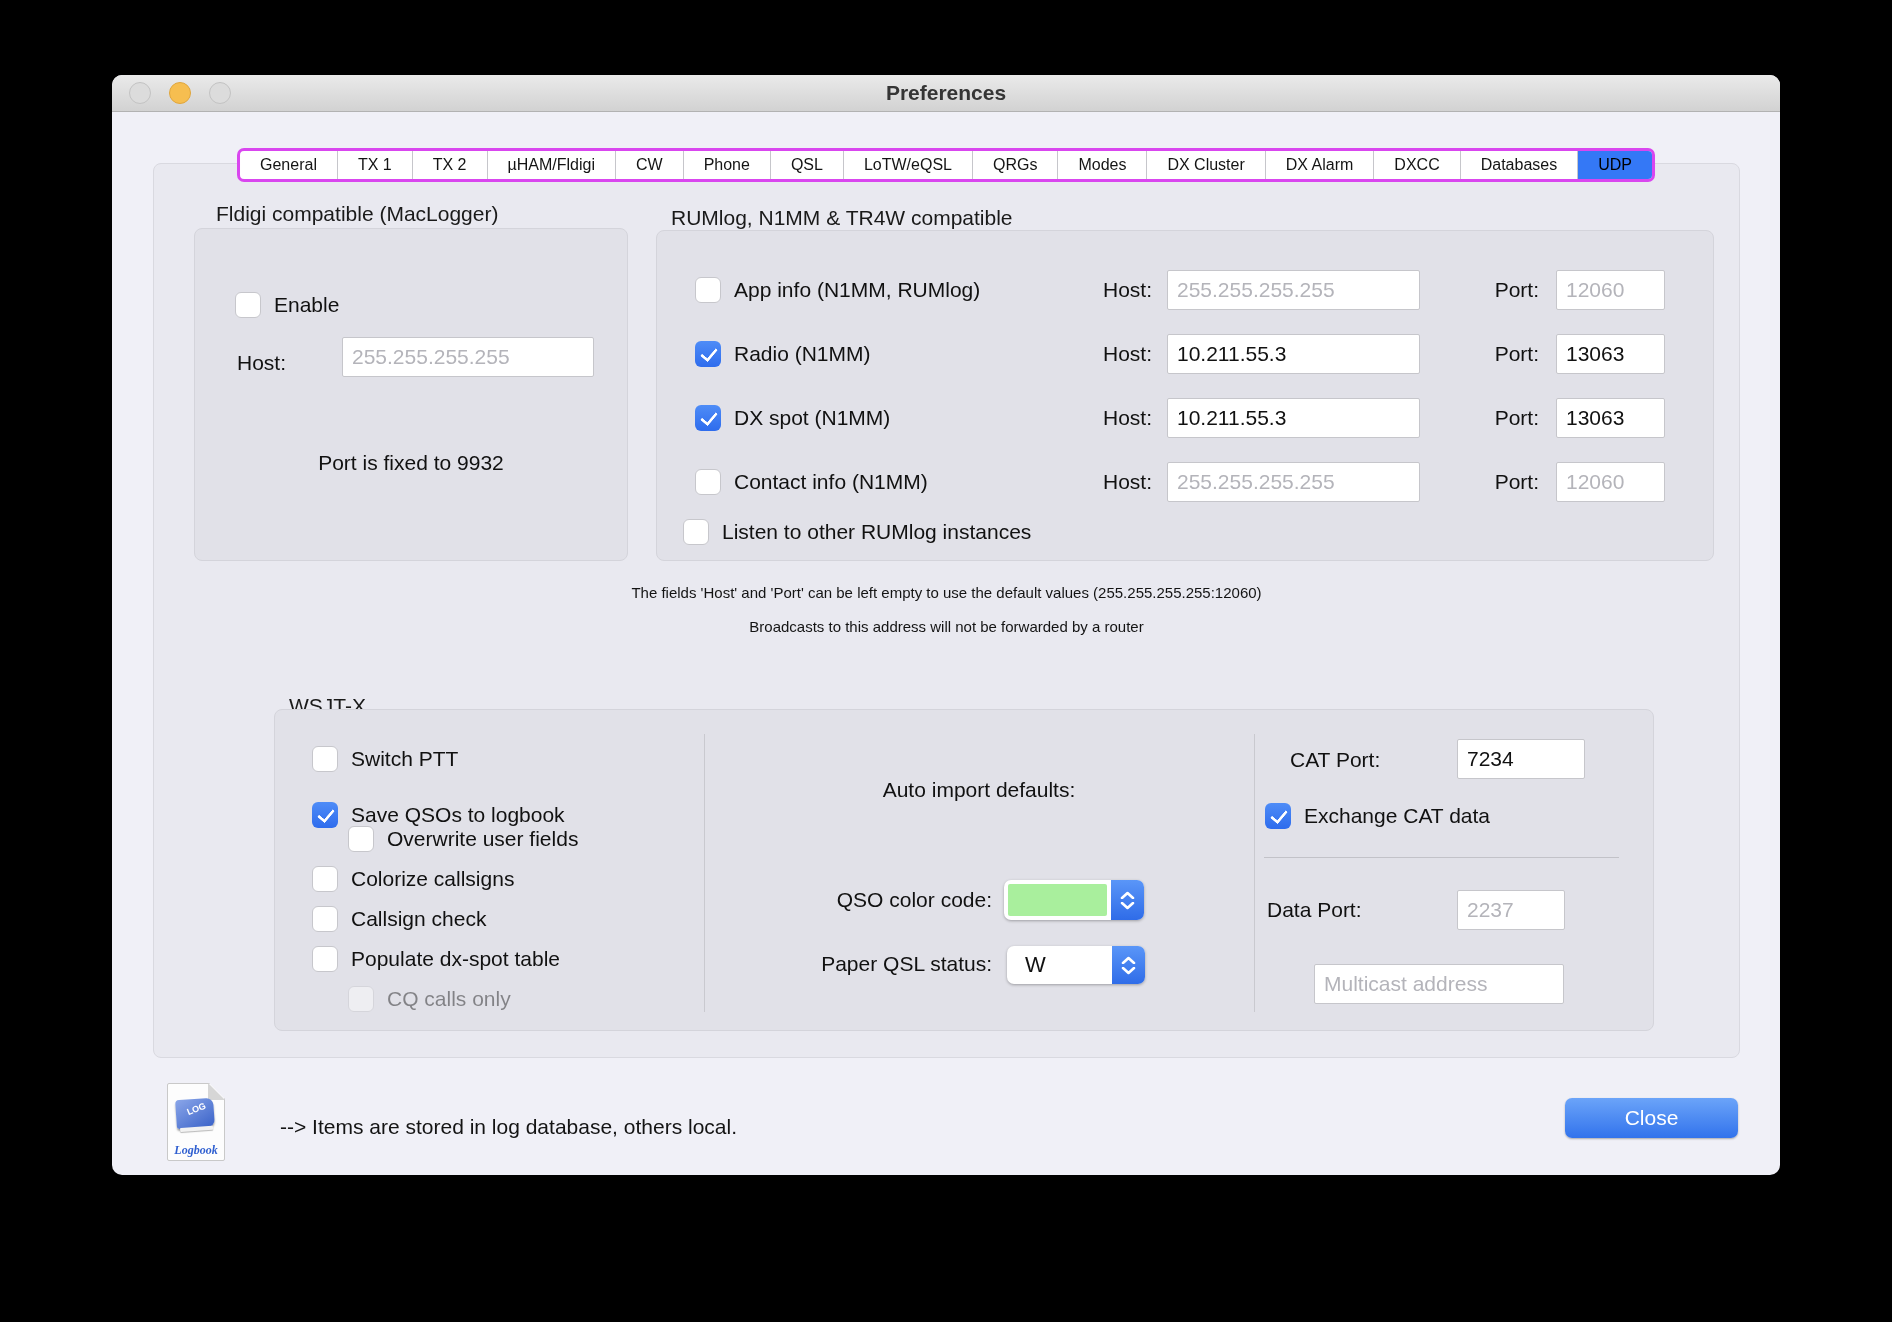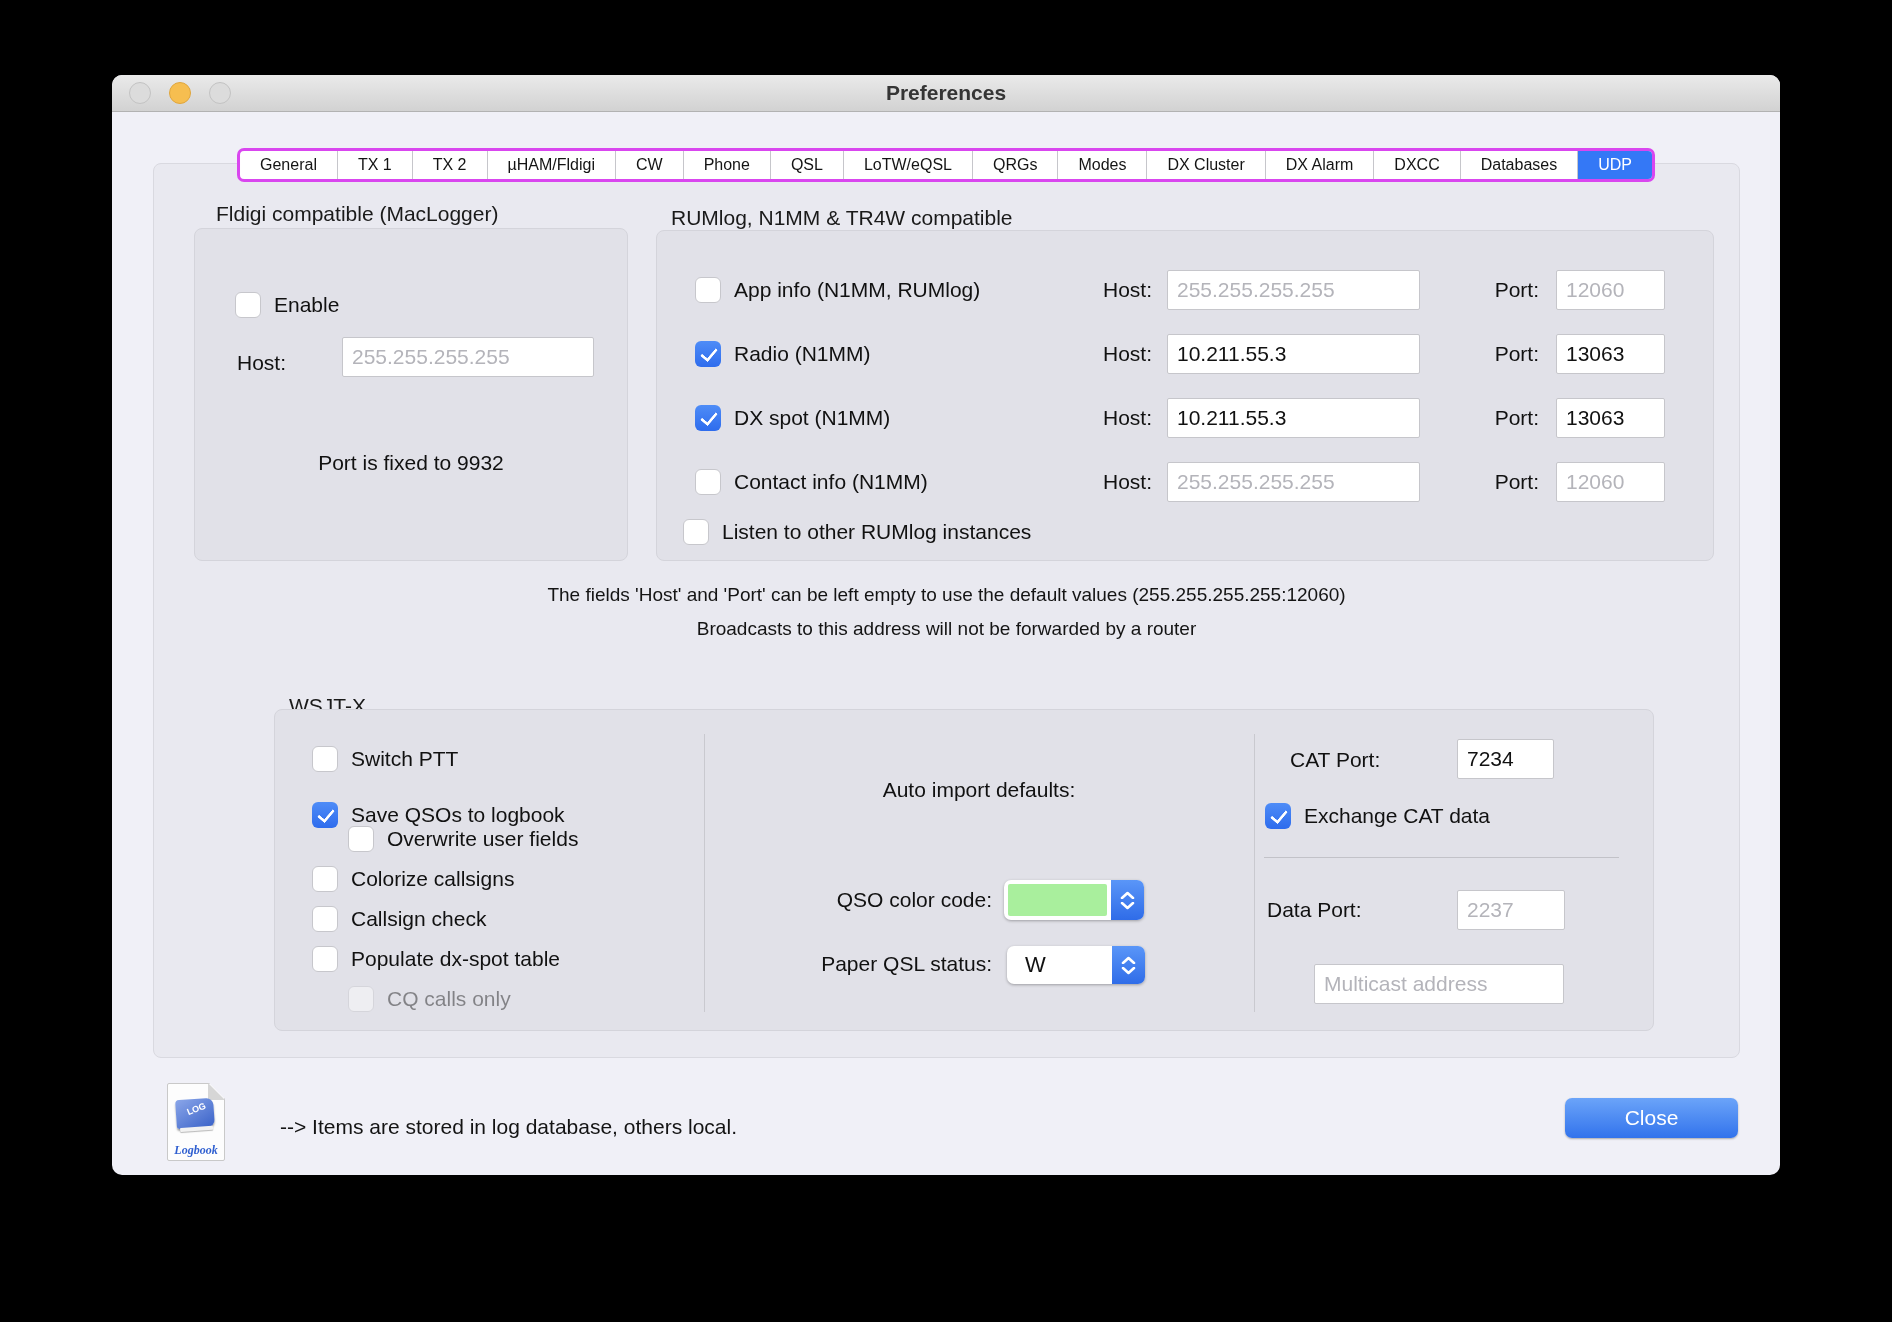--- a/index.html
+++ b/index.html
@@ -13,21 +13,21 @@
   .tl{width:22px;height:22px;border-radius:50%;display:inline-block;}
   .tl.gray{background:#dcdcdc;border:1px solid #c3c3c3;box-sizing:border-box;}
   .tl.yellow{background:#f6be50;border:1px solid #e0a63c;box-sizing:border-box;}
   .wtitle{position:absolute;left:0;right:0;top:0;height:36px;line-height:36px;text-align:center;
     font-size:21px;font-weight:700;color:#353535;}
   
   .tabstrip{position:absolute;top:73px;left:50%;transform:translateX(-50%);display:inline-flex;
     height:28px;background:#fff;border:3px solid #d946ef;border-radius:7px;overflow:hidden;z-index:3;white-space:nowrap;}
   .tab{padding:0 20px;line-height:27px;font-size:16px;color:#141414;border-right:1px solid #c6c6cb;cursor:default;}
   .tab:last-child{border-right:none;}
-  .tab.selected{background:#3478f6;color:#ffffff;border-color:#3478f6;}
+  .tab.selected{background:#3478f6;color:#000000;border-color:#3478f6;}
   
   .panel{position:absolute;left:41px;top:88px;width:1587px;height:895px;background:#e9e9f0;
     border:1px solid #d9d9e0;border-radius:8px;box-sizing:border-box;}
   .grouplabel{position:absolute;font-size:21px;color:#1a1a1a;}
   .groupbox{position:absolute;background:#e1e1e8;border:1px solid #d4d4db;border-radius:8px;box-sizing:border-box;}
   
   .checkrow{position:absolute;display:flex;align-items:center;gap:13px;}
   .cb{position:relative;width:26px;height:26px;border-radius:6px;background:#fff;
     border:1px solid #c7c7cc;box-sizing:border-box;flex:0 0 auto;}
   .checkrow.checked .cb{background:linear-gradient(#4e8cf7,#2e6ced);border:none;}
@@ -53,21 +53,21 @@
   .hdiv{position:absolute;height:1px;background:#c2c2c8;}
   .heading{position:absolute;font-size:21px;color:#111;text-align:center;}
   .popup{position:absolute;display:flex;align-items:center;background:#fff;border-radius:7px;
     box-shadow:0 1px 3px rgba(0,0,0,.3);overflow:hidden;}
   .popup .swatch{flex:1;height:32px;margin:4px;border-radius:2px;}
   .popup .pvalue{flex:1;font-size:22px;color:#111;padding-left:18px;}
   .stepper{width:33px;align-self:stretch;background:linear-gradient(#5a96f8,#2f6ce8);
     display:flex;flex-direction:column;align-items:center;justify-content:center;gap:3px;flex:0 0 auto;}
   .chev{display:block;}
   .chev polyline{fill:none;stroke:#fff;stroke-width:2.6;stroke-linecap:round;stroke-linejoin:round;}
-  .note{position:absolute;left:0;right:0;text-align:center;font-size:19px;color:#141414;}
+  .note{position:absolute;left:0;right:0;text-align:center;font-size:15px;color:#141414;}
   
   .closebtn{position:absolute;left:1453px;top:1023px;width:173px;height:40px;border:none;border-radius:7px;
     background:linear-gradient(#6ba4f9,#3273ec);color:#fff;font-size:21px;font-family:inherit;
     box-shadow:0 1px 2px rgba(0,0,0,.3);}
   .footmsg{position:absolute;left:140px;top:1040px;font-size:21px;color:#141414;margin-left:28px;}
   
   .logbook{position:absolute;left:55px;top:1008px;width:58px;height:78px;}
   .page{position:absolute;inset:0;background:#fdfdfd;border:1px solid #c9c9c9;border-radius:2px;box-sizing:border-box;}
   .fold-flap{position:absolute;right:0;top:0;width:0;height:0;
     border-bottom:17px solid #d6d6d6;border-right:17px solid transparent;}
@@ -244,21 +244,21 @@
           <svg class="chev" width="15" height="8" viewBox="0 0 15 8">
               <polyline points="2,7 7.5,2 13,7"></polyline>
             </svg>
           <svg class="chev" width="15" height="8" viewBox="0 0 15 8">
               <polyline points="2,1 7.5,6 13,1"></polyline>
             </svg>
         </span>
       </div>
 
       <div class="rlabel" style="left:1015px;width:120px;text-align:left;top:38px;">CAT Port:</div>
-      <input class="field" style="left: 1182px; top: 29px; width: 97px;" value="7234">
+      <input class="field" style="left: 1182px; top: 29px; width: 128px;" value="7234">
       <div class="checkrow checked" style="left:990px;top:93px;">
         <span class="cb">
             <i class="mark"></i>
           </span>
         <span class="lbl">Exchange CAT data</span>
       </div>
       <div class="hdiv" style="left:989px;width:355px;top:147px;"></div>
       <div class="rlabel" style="left:992px;width:140px;text-align:left;top:188px;">Data Port:</div>
       <input class="field" style="left: 1182px; top: 180px; width: 108px;" value="" placeholder="2237">
       <input class="field" style="left: 1039px; top: 254px; width: 250px;" value="" placeholder="Multicast address">

